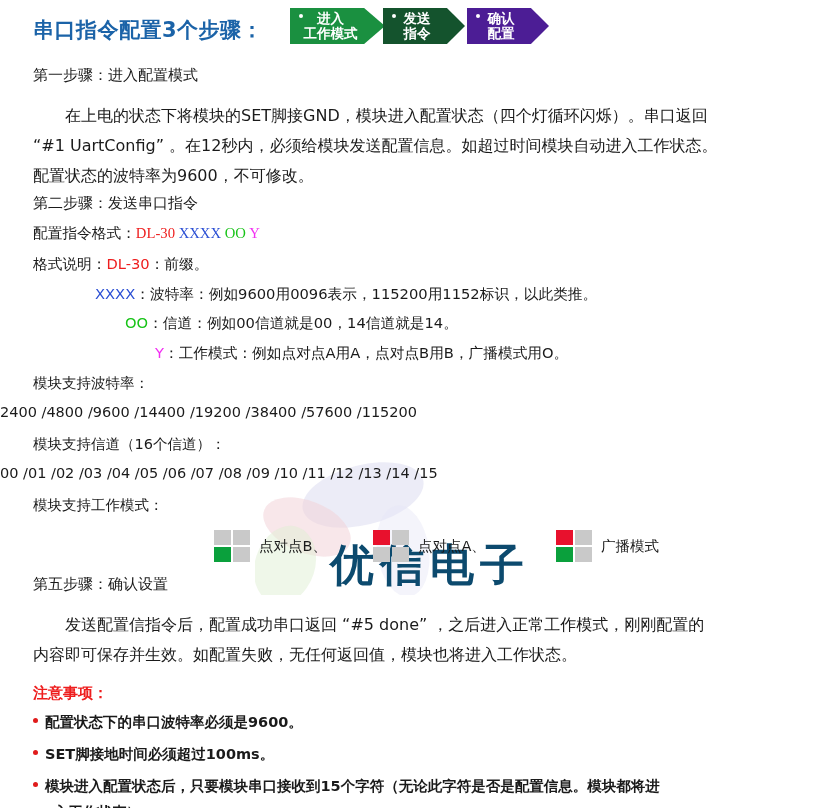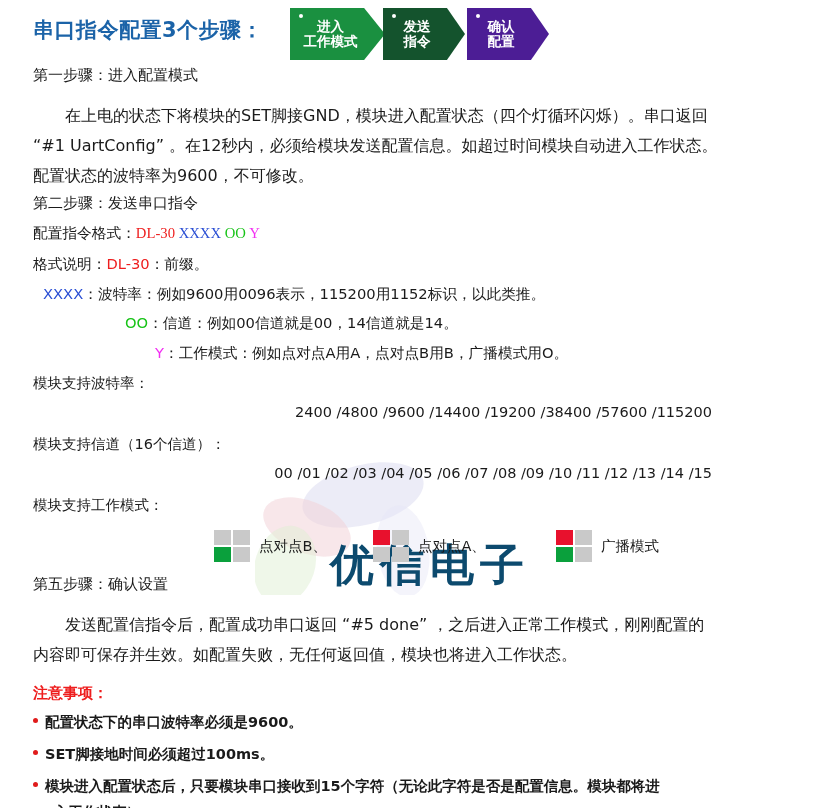--- a/index.html
+++ b/index.html
@@ -61,21 +61,21 @@
   .steps {
     position: absolute;
     left: 290px;
     top: 8px;
     height: 52px;
   }
   .chev {
     position: absolute;
     top: 0;
     width: 95px;
-    height: 52px;
+    height: 36px;
     color: #ffffff;
     font-weight: bold;
     font-size: 13.5px;
     line-height: 1.12;
     text-align: center;
     -webkit-clip-path: polygon(0 0, 78% 0, 100% 50%, 78% 100%, 0 100%);
     clip-path: polygon(0 0, 78% 0, 100% 50%, 78% 100%, 0 100%);
     display: flex;
     flex-direction: column;
     justify-content: center;
@@ -110,30 +110,30 @@
   .ln { display: block; }
 
   .fmt-line { margin: 0 0 2px 33px; line-height: 1.95; font-size: 14.7px; font-family: Liberation Serif, serif; }
   .c-red  { color: #ee1d1d; }
   .c-blue { color: #2b4fd4; }
   .c-grn  { color: #17c317; }
   .c-mag  { color: #f22ff2; }
 
   .param { margin: 0 0 1px 0; line-height: 1.95; font-size: 14.7px; }
   .p-dl  { margin-left: 33px; }
-  .p-x   { margin-left: 43px; }
+  .p-x   { margin-left: 95px; }
   .p-o   { margin-left: 125px; }
   .p-y   { margin-left: 155px; }
 
   .list-head { margin: 2px 0 2px 33px; line-height: 1.9; font-size: 14.5px; }
   .list-vals {
     margin: 0 0 4px 0;
     line-height: 1.9;
     font-size: 14.5px;
-    text-align: right;
+    text-align: left;
     padding-right: 110px;
   }
   .list-vals.chan { }
 
   
   .modes {
     display: flex;
     align-items: center;
     margin: 10px 0 12px 178px;
     height: 34px;

